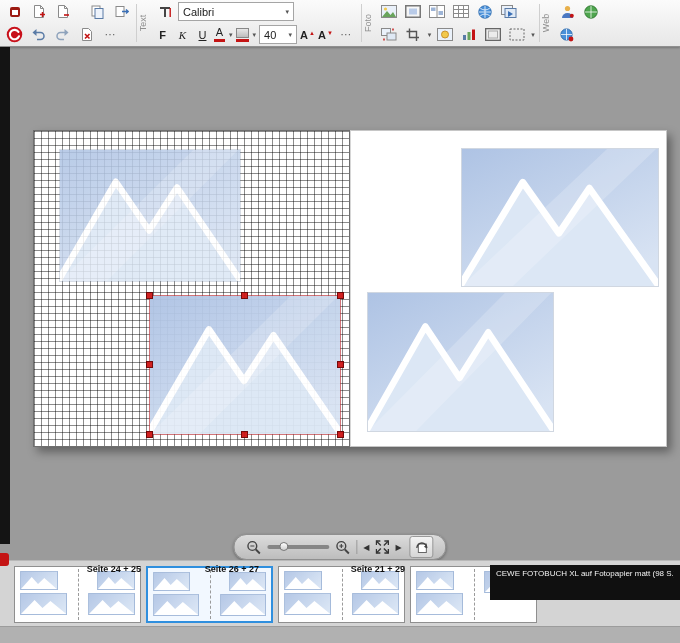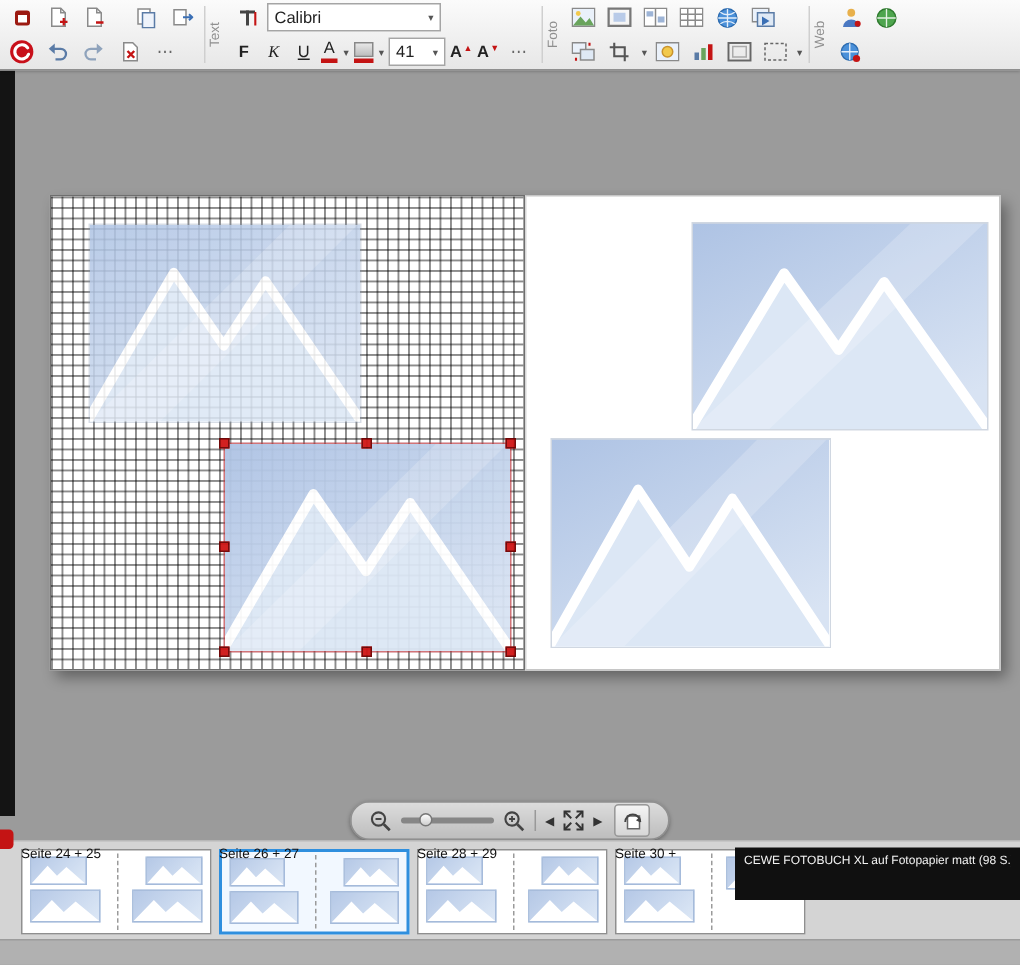--- a/index.html
+++ b/index.html
@@ -71,21 +71,21 @@
   .thumb{position:absolute;top:5px;width:127px;height:57px;background:#fff;border:1px solid #8f8f8f;}
   .thumb.selected{border:2px solid #2f8fde;background:#f2f8ff;}
   .thumb-half{position:absolute;top:0;bottom:0;width:50%;padding:4px 5px;display:flex;flex-direction:column;gap:3px;}
   .thumb-half.lft{left:0;align-items:flex-start;}
   .thumb-half.rgt{left:50%;align-items:flex-end;}
   .thumb-split{position:absolute;left:50%;top:2px;bottom:2px;border-left:1px dashed #9a9a9a;}
   .mini{background:linear-gradient(135deg,#b5c8e6,#dde8f6);border:1px solid rgba(157,180,214,.75);}
   .mini svg{width:100%;height:100%;display:block;}
   .mini.m1{width:72%;height:19px;}
   .mini.m2{width:90%;height:22px;}
-  .tlabel{position:absolute;top:3px;font-size:9px;color:#111;width:127px;text-align:left;white-space:nowrap;}
+  .tlabel{position:absolute;top:3px;font-size:9px;color:#111;width:127px;text-align:right;white-space:nowrap;font-weight:bold;}
 
   
   .cartbox{position:absolute;right:0;top:4px;width:190px;height:35px;background:#101010;color:#fff;padding:4px 6px 3px;z-index:10;}
   .cart-product{font-size:8px;white-space:nowrap;overflow:hidden;color:#f2f2f2;}
   .cart-price{font-size:10px;text-align:right;text-decoration:underline;margin-top:3px;padding-right:3px;color:#ffffff;}
   .cart-btn{position:absolute;right:0;top:43px;width:190px;height:27px;background:linear-gradient(#e32222,#b40d0d);
             border:1px solid #8a0a0a;border-radius:2px;color:#fff;font-weight:bold;font-size:11px;display:flex;
             align-items:center;justify-content:center;z-index:10;text-shadow:0 1px 1px rgba(0,0,0,.4);}
 
   .red-nub{position:absolute;left:0;top:553px;width:9px;height:13px;background:#c41414;border-radius:0 3px 3px 0;z-index:6;}
@@ -196,21 +196,21 @@
         <span>A</span>
         <span class="colorbar"></span>
       </span>
       <span class="dd">▾</span>
       <span class="colorbtn">
         <span class="bucket"></span>
         <span class="bucketbar"></span>
       </span>
       <span class="dd">▾</span>
       <span class="combo size">
-        <span>41</span>
+        <span>40</span>
         <span class="dd">▾</span>
       </span>
       <span class="grow-btn">
         <span>A</span>
         <span class="mark">▲</span>
       </span>
       <span class="grow-btn">
         <span>A</span>
         <span class="mark">▼</span>
       </span>
@@ -540,20 +540,20 @@
     <div class="thumb-half rgt">
       <div class="mini m2">
           <svg viewBox="0 0 40 20" preserveAspectRatio="none">
             <path d="M0 20 L12 6 L19 14 L26 7 L40 20 Z" fill="#fff"></path>
           </svg>
         </div>
     </div>
   </div>
 
   <div class="tlabel" style="left:14px">Seite 24 + 25</div>
-  <div class="tlabel" style="left:146px">Seite 26 + 27</div>
-  <div class="tlabel" style="left:278px">Seite 28 + 29</div>
+  <div class="tlabel" style="left:132px">Seite 26 + 27</div>
+  <div class="tlabel" style="left:278px">Seite 21 + 29</div>
   <div class="tlabel" style="left:410px">Seite 30 +</div>
 
   <div class="cartbox">
     <div class="cart-product">CEWE FOTOBUCH XL auf Fotopapier matt  (98 S.)</div>
   </div>
 </div>
 
 </body></html>

